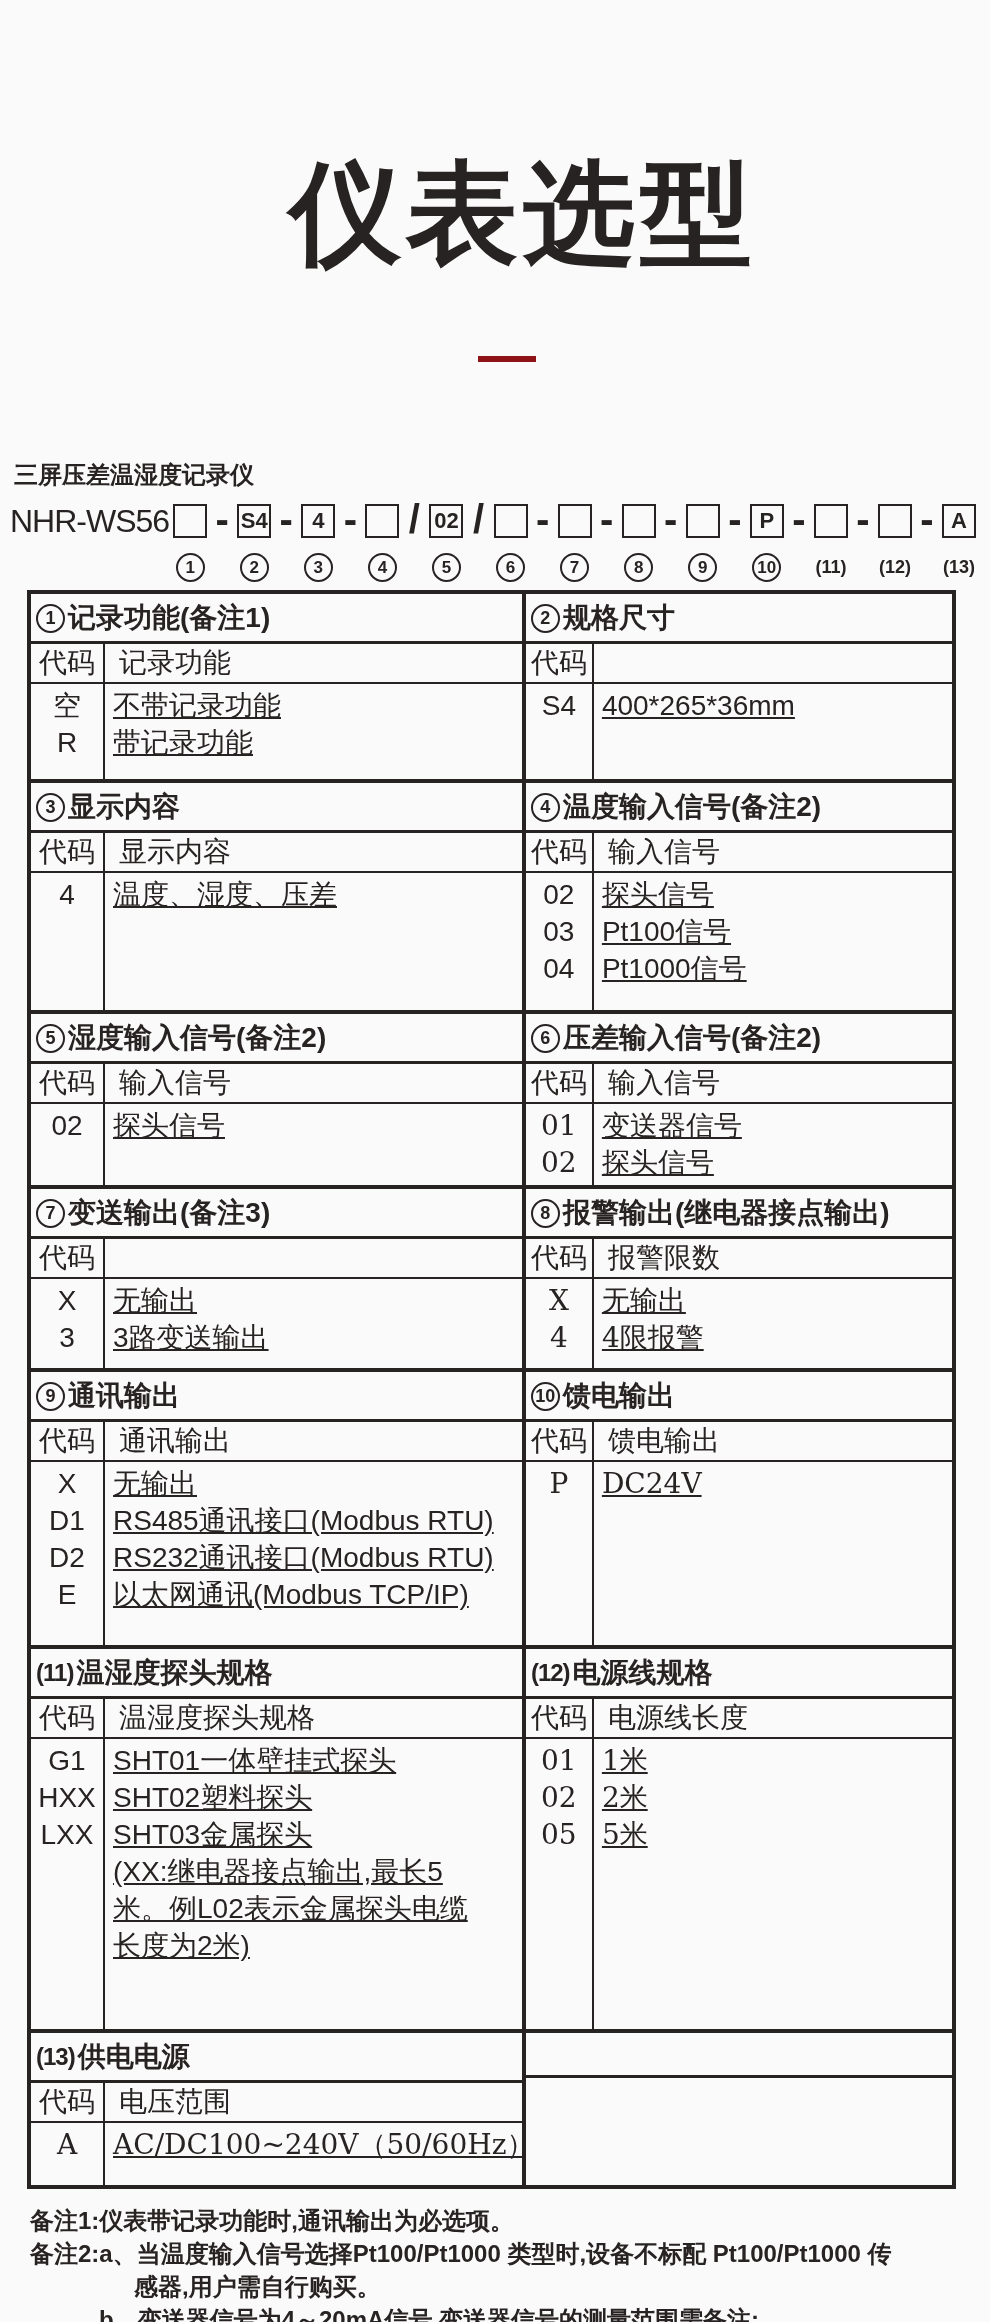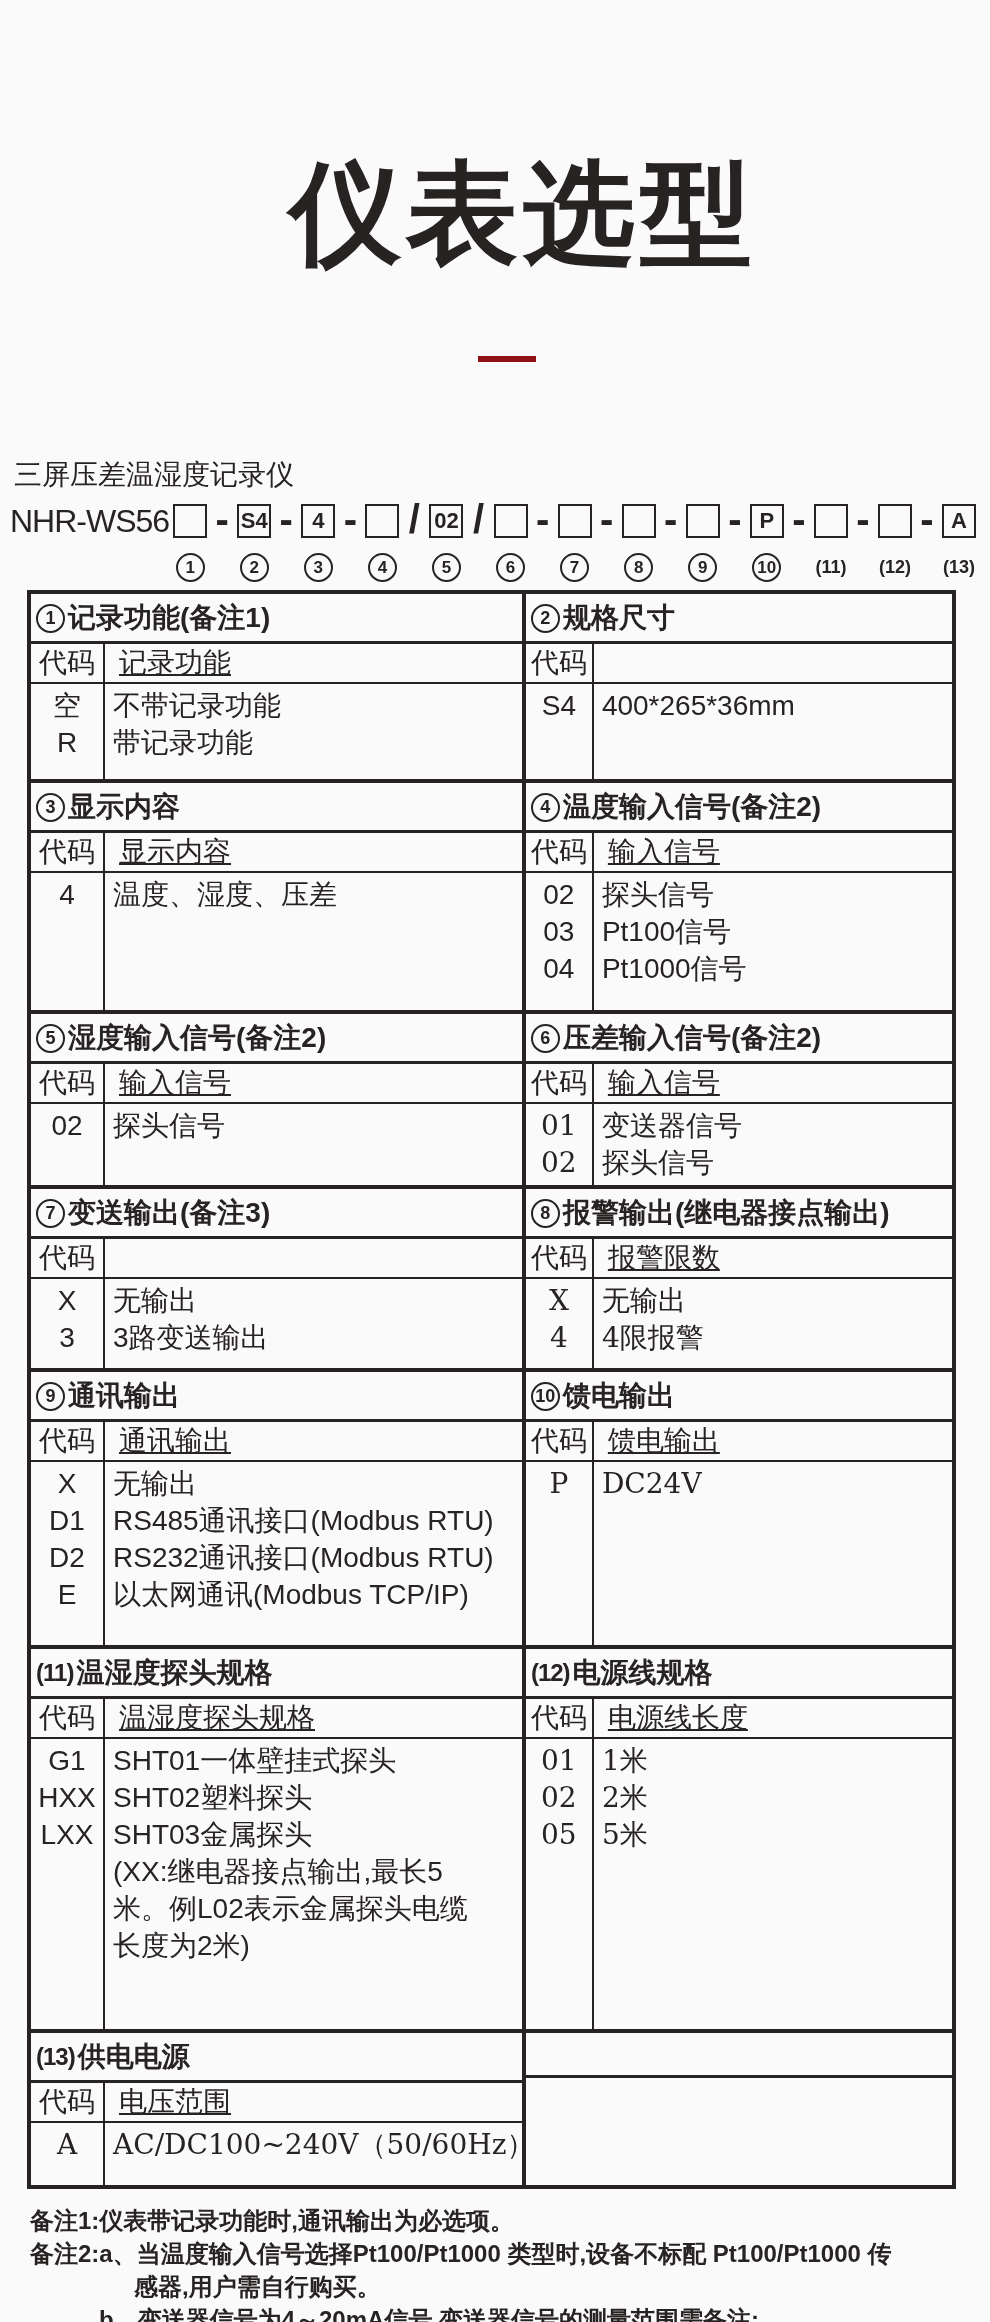--- a/index.html
+++ b/index.html
@@ -9,21 +9,21 @@
     font-family:"Liberation Sans","DejaVu Sans",sans-serif;
   }
   .serif{font-family:"DejaVu Serif","Liberation Serif",serif;}
   
   .title{
     margin-top:158px;text-align:center;
     font-size:112px;line-height:112px;font-weight:900;letter-spacing:5px;
     transform:translateX(28px);white-space:nowrap;
   }
   .accent-dash{width:58px;height:6px;background:#8f1217;margin:86px auto 0;transform:translateX(12px);}
-  .subtitle{margin:96px 0 0 14px;font-size:28px;line-height:34px;font-weight:400;}
+  .subtitle{margin:96px 0 0 14px;font-size:24px;line-height:34px;font-weight:700;}
   
   .model-line{display:flex;align-items:flex-start;margin:10px 14px 0 10px;}
   .model-prefix{font-size:32px;line-height:38px;font-weight:400;letter-spacing:-1px;white-space:nowrap;margin-right:4px;}
   .slots{flex:1;display:flex;align-items:flex-start;}
   .slot{display:flex;flex-direction:column;align-items:center;}
   .mbox{
     width:30px;height:30px;border:2px solid #282323;background:#fbfafa;
     display:flex;align-items:center;justify-content:center;
     font-size:22px;font-weight:700;margin-top:2px;white-space:nowrap;
   }
@@ -54,26 +54,26 @@
   .hcirc{
     flex:0 0 auto;width:25px;height:25px;border:2px solid #282323;border-radius:50%;
     display:inline-flex;align-items:center;justify-content:center;
     font-size:18px;font-weight:700;
   }
   .hp{font-size:24px;font-weight:800;letter-spacing:-1px;}
   .hp::before{content:"(";}
   .hp::after{content:")";}
   .crow{display:flex;border-bottom:2px solid #282323;font-size:28px;line-height:34px;gap:6px;}
   .crow .cc{flex:0 0 72px;border-right:2px solid #282323;text-align:center;padding:2px 0;}
-  .crow .dc{flex:1;padding:2px 0 2px 8px;text-decoration:underline;}
+  .crow .dc{flex:1;padding:2px 0 2px 8px;}
   .sec:nth-child(even) .crow .cc{flex-basis:66px;}
   .sec:nth-child(even) .body .cc{flex-basis:66px;}
   .body{display:flex;flex:1;font-size:28px;}
   .body .cc{flex:0 0 72px;border-right:2px solid #282323;text-align:center;padding-top:3px;}
-  .body .dc{flex:1;padding:3px 0 0 8px;}
+  .body .dc{flex:1;padding:3px 0 0 8px;text-decoration:underline;}
   .ln{line-height:37px;white-space:nowrap;}
   .mh1{min-height:95px;} .mh2{min-height:137px;} .mh3{min-height:81px;}
   .mh4{min-height:89px;} .mh5{min-height:183px;} .mh6{min-height:290px;}
   .mh7{min-height:62px;}
   
   .notes{margin:15px 30px 0 30px;font-size:24px;font-weight:700;}
   .note{line-height:33px;white-space:nowrap;}
   .ind1{padding-left:69px;}
   .ind2{padding-left:104px;}
 </style>

